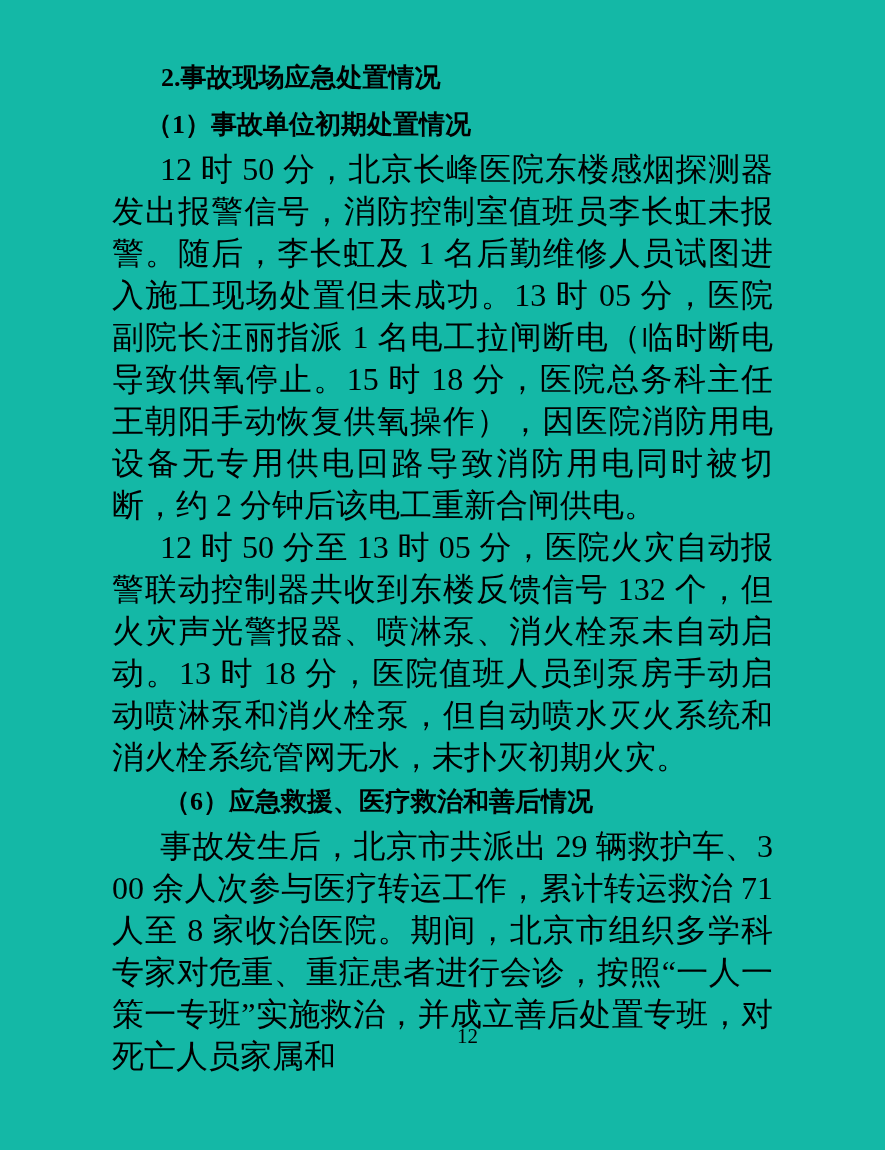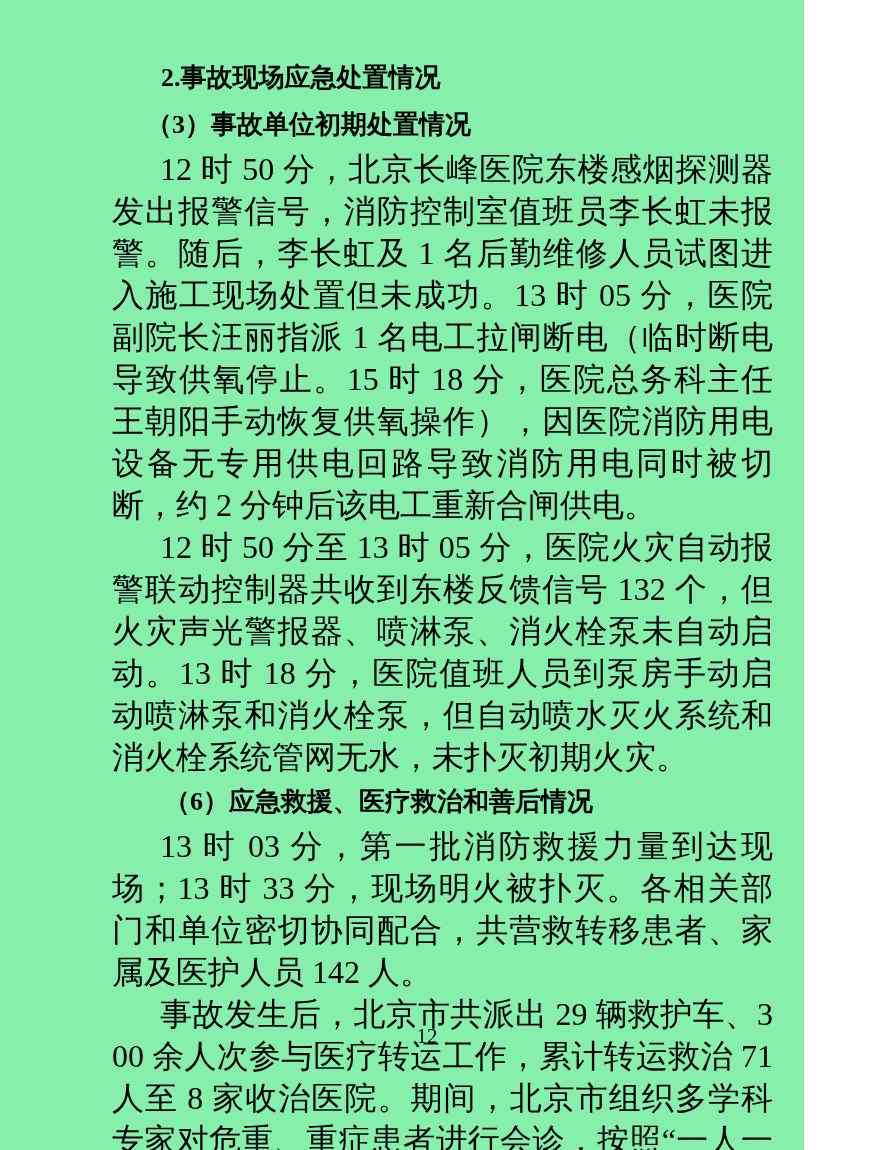--- a/index.html
+++ b/index.html
@@ -2,23 +2,23 @@
 <html><head>
 <meta charset="utf-8">
 <style>
   html, body {
     margin: 0;
     padding: 0;
     background: #ffffff;
   }
   .page {
     position: relative;
-    width: 804px;
+    width: 885px;
     height: 1150px;
-    background: #86efac;
+    background: #14b8a6;
     color: #000000;
     font-family: "Liberation Serif", "DejaVu Serif", serif;
     overflow: hidden;
     box-sizing: border-box;
   }
   .content {
     position: absolute;
     top: 54px;
     left: 112px;
     width: 661px;
@@ -55,28 +55,27 @@
   }
 </style>
 </head>
 <body>
 
 <div class="page">
   <div class="content">
 
     <h2 class="heading heading-l1">2.事故现场应急处置情况</h2>
 
-    <h3 class="heading heading-l2a">（3）事故单位初期处置情况</h3>
+    <h3 class="heading heading-l2a">（1）事故单位初期处置情况</h3>
 
     <p class="body-para">12 时 50 分，北京长峰医院东楼感烟探测器发出报警信号，消防控制室值班员李长虹未报警。随后，李长虹及 1 名后勤维修人员试图进入施工现场处置但未成功。13 时 05 分，医院副院长汪丽指派 1 名电工拉闸断电（临时断电导致供氧停止。15 时 18 分，医院总务科主任王朝阳手动恢复供氧操作），因医院消防用电设备无专用供电回路导致消防用电同时被切断，约 2 分钟后该电工重新合闸供电。</p>
 
     <p class="body-para">12 时 50 分至 13 时 05 分，医院火灾自动报警联动控制器共收到东楼反馈信号 132 个，但火灾声光警报器、喷淋泵、消火栓泵未自动启动。13 时 18 分，医院值班人员到泵房手动启动喷淋泵和消火栓泵，但自动喷水灭火系统和消火栓系统管网无水，未扑灭初期火灾。</p>
 
     <h3 class="heading heading-l2b">（6）应急救援、医疗救治和善后情况</h3>
 
-    <p class="body-para">13 时 03 分，第一批消防救援力量到达现场；13 时 33 分，现场明火被扑灭。各相关部门和单位密切协同配合，共营救转移患者、家属及医护人员 142 人。</p>
 
     <p class="body-para">事故发生后，北京市共派出 29 辆救护车、300 余人次参与医疗转运工作，累计转运救治 71 人至 8 家收治医院。期间，北京市组织多学科专家对危重、重症患者进行会诊，按照“一人一策一专班”实施救治，并成立善后处置专班，对死亡人员家属和</p>
 
   </div>
 
   <div class="page-number">12</div>
 </div>
 
 </body></html>

